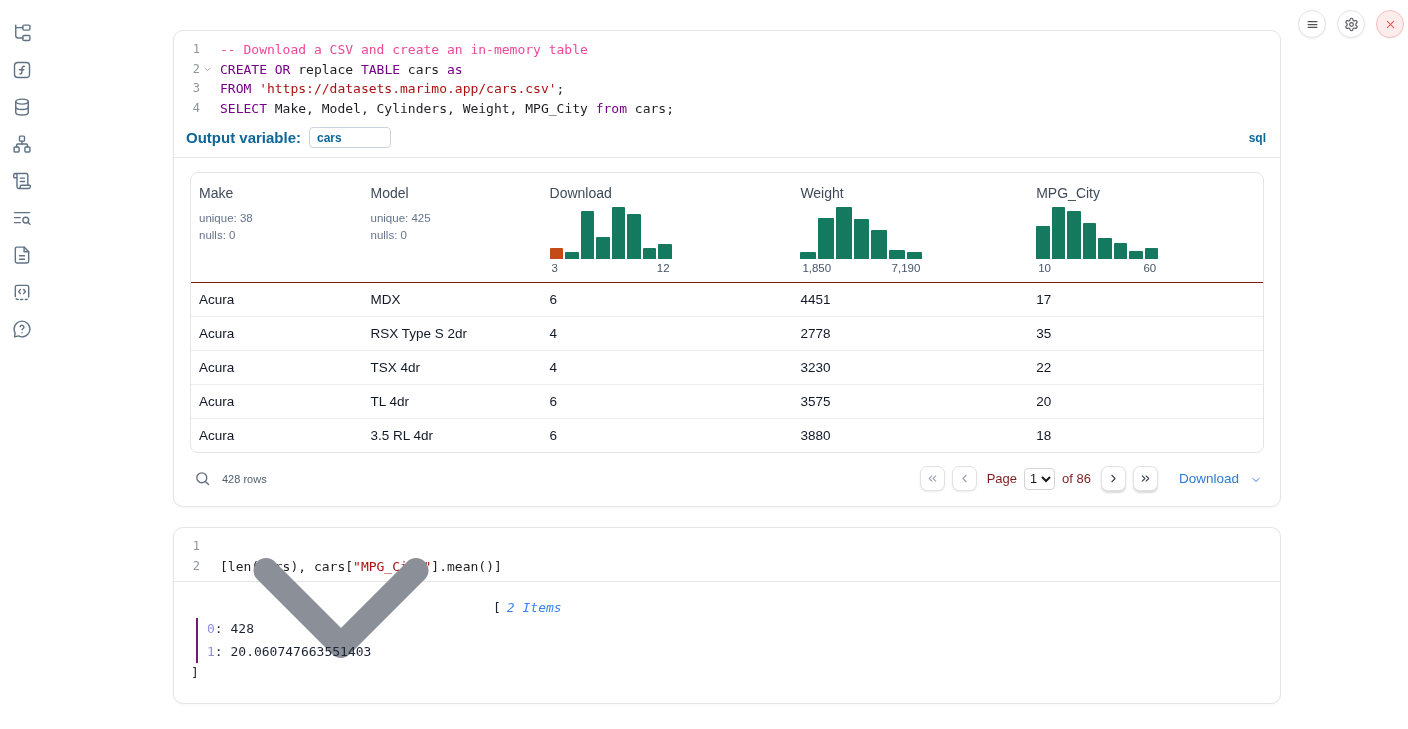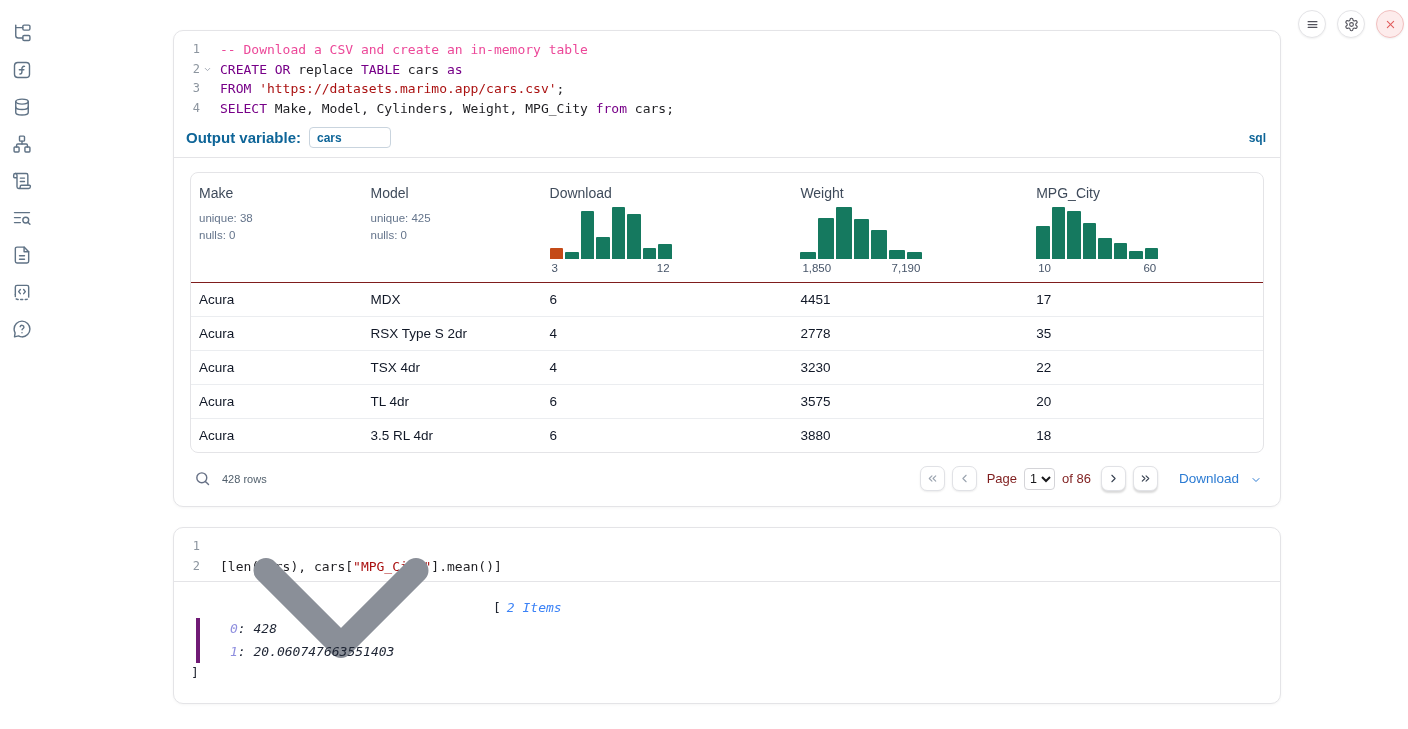--- a/index.html
+++ b/index.html
@@ -109,21 +109,21 @@
   }
 
   
   .tree-output {
     padding:15px 16px 20px 17px; font-family:"DejaVu Sans Mono", monospace;
     font-size:13px; color:#1f2430;
   }
   .tree-head { display:flex; align-items:center; height:21px; }
   .tree-toggle { color:#8a8f98; border:none; background:transparent; padding:0; margin-right:2px; cursor:pointer; }
   .items-label { color:#3b82f6; font-style:italic; margin-left:6px; }
-  .tree-entries { margin-left:5px; border-left:4px solid #701a75; padding-left:30px;font-style:italic; }
+  .tree-entries { margin-left:5px; border-left:2px solid #701a75; padding-left:9px; }
   .tree-entry { height:22.5px; line-height:22.5px; }
   .tree-idx { color:#8F8FDF; }
   .tree-val { color:#1d2433; }
   .tree-close { height:20px; line-height:20px; }
 </style>
 </head>
 <body>
 
 <nav class="sidebar">
     <button class="icon-btn">

